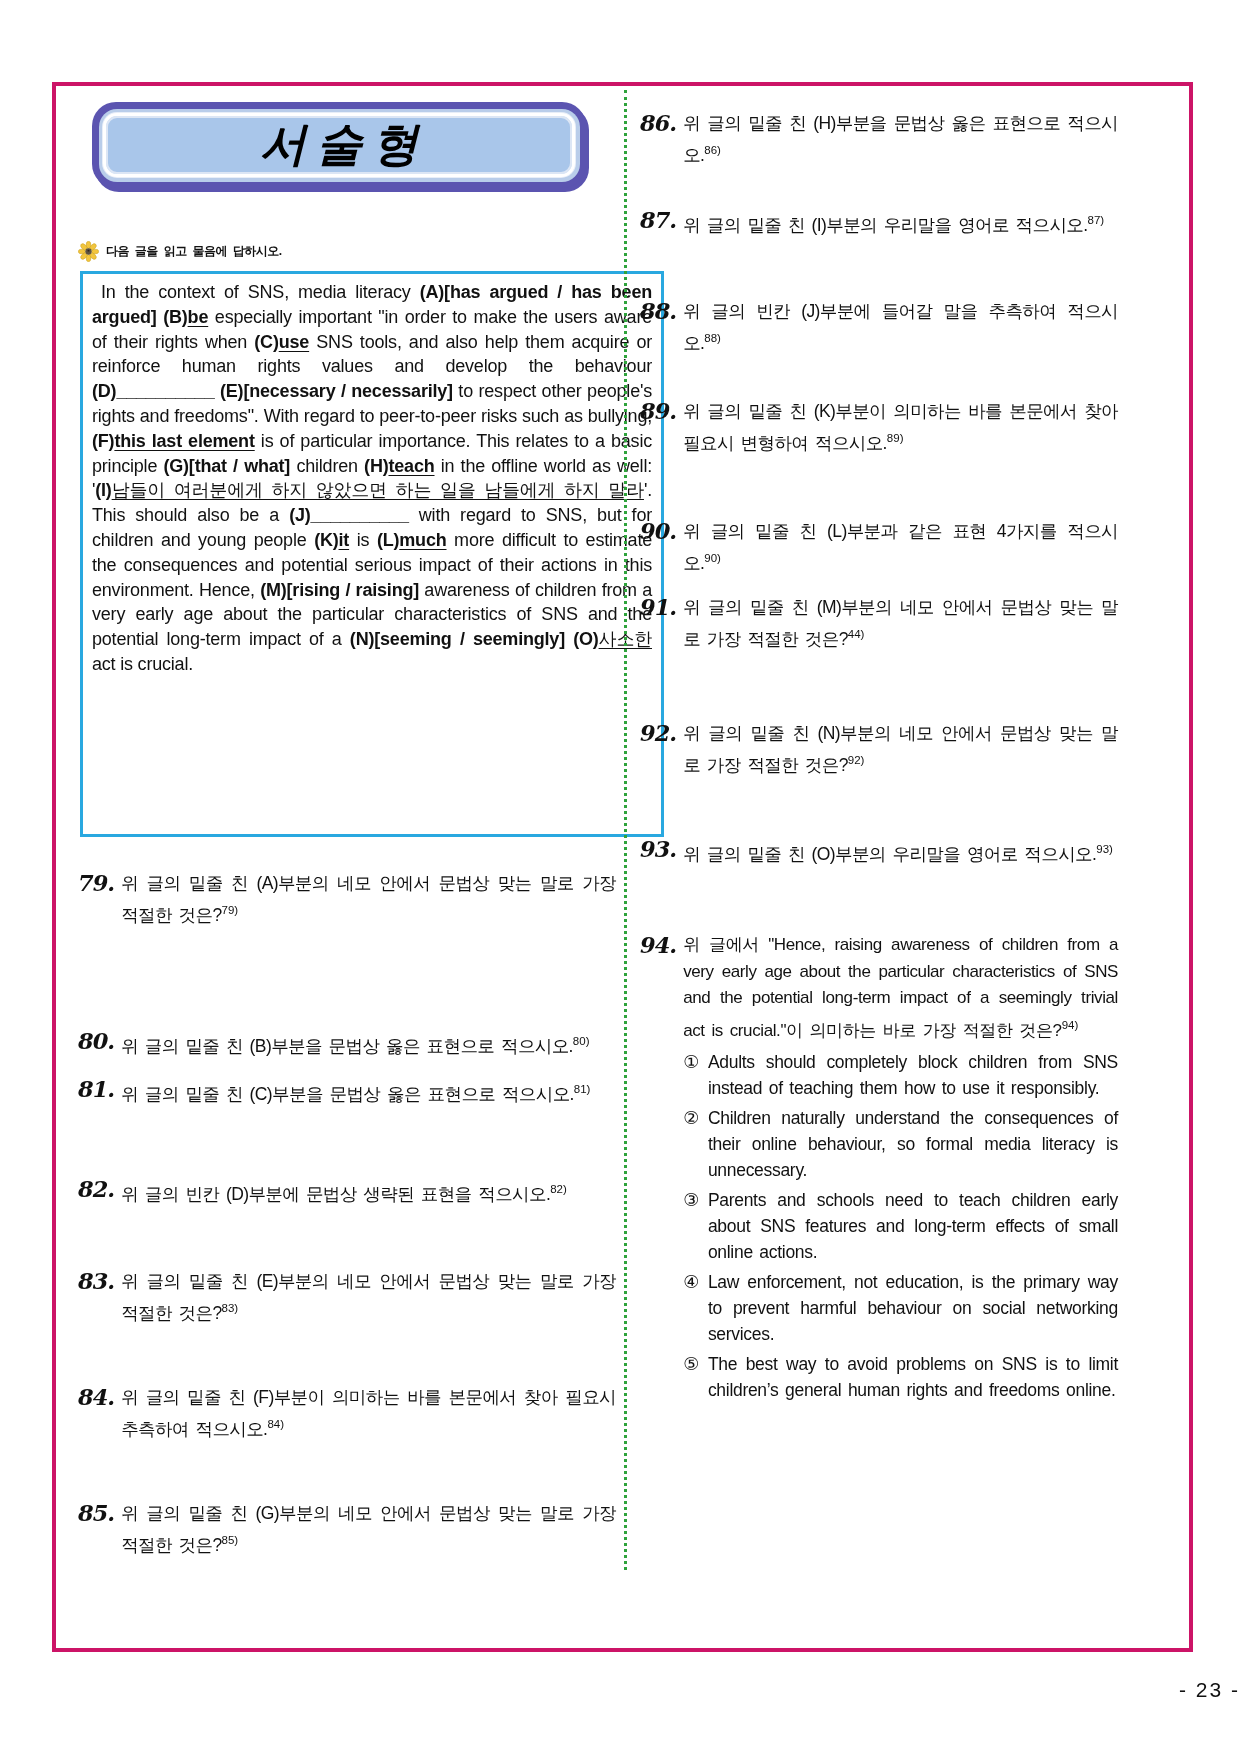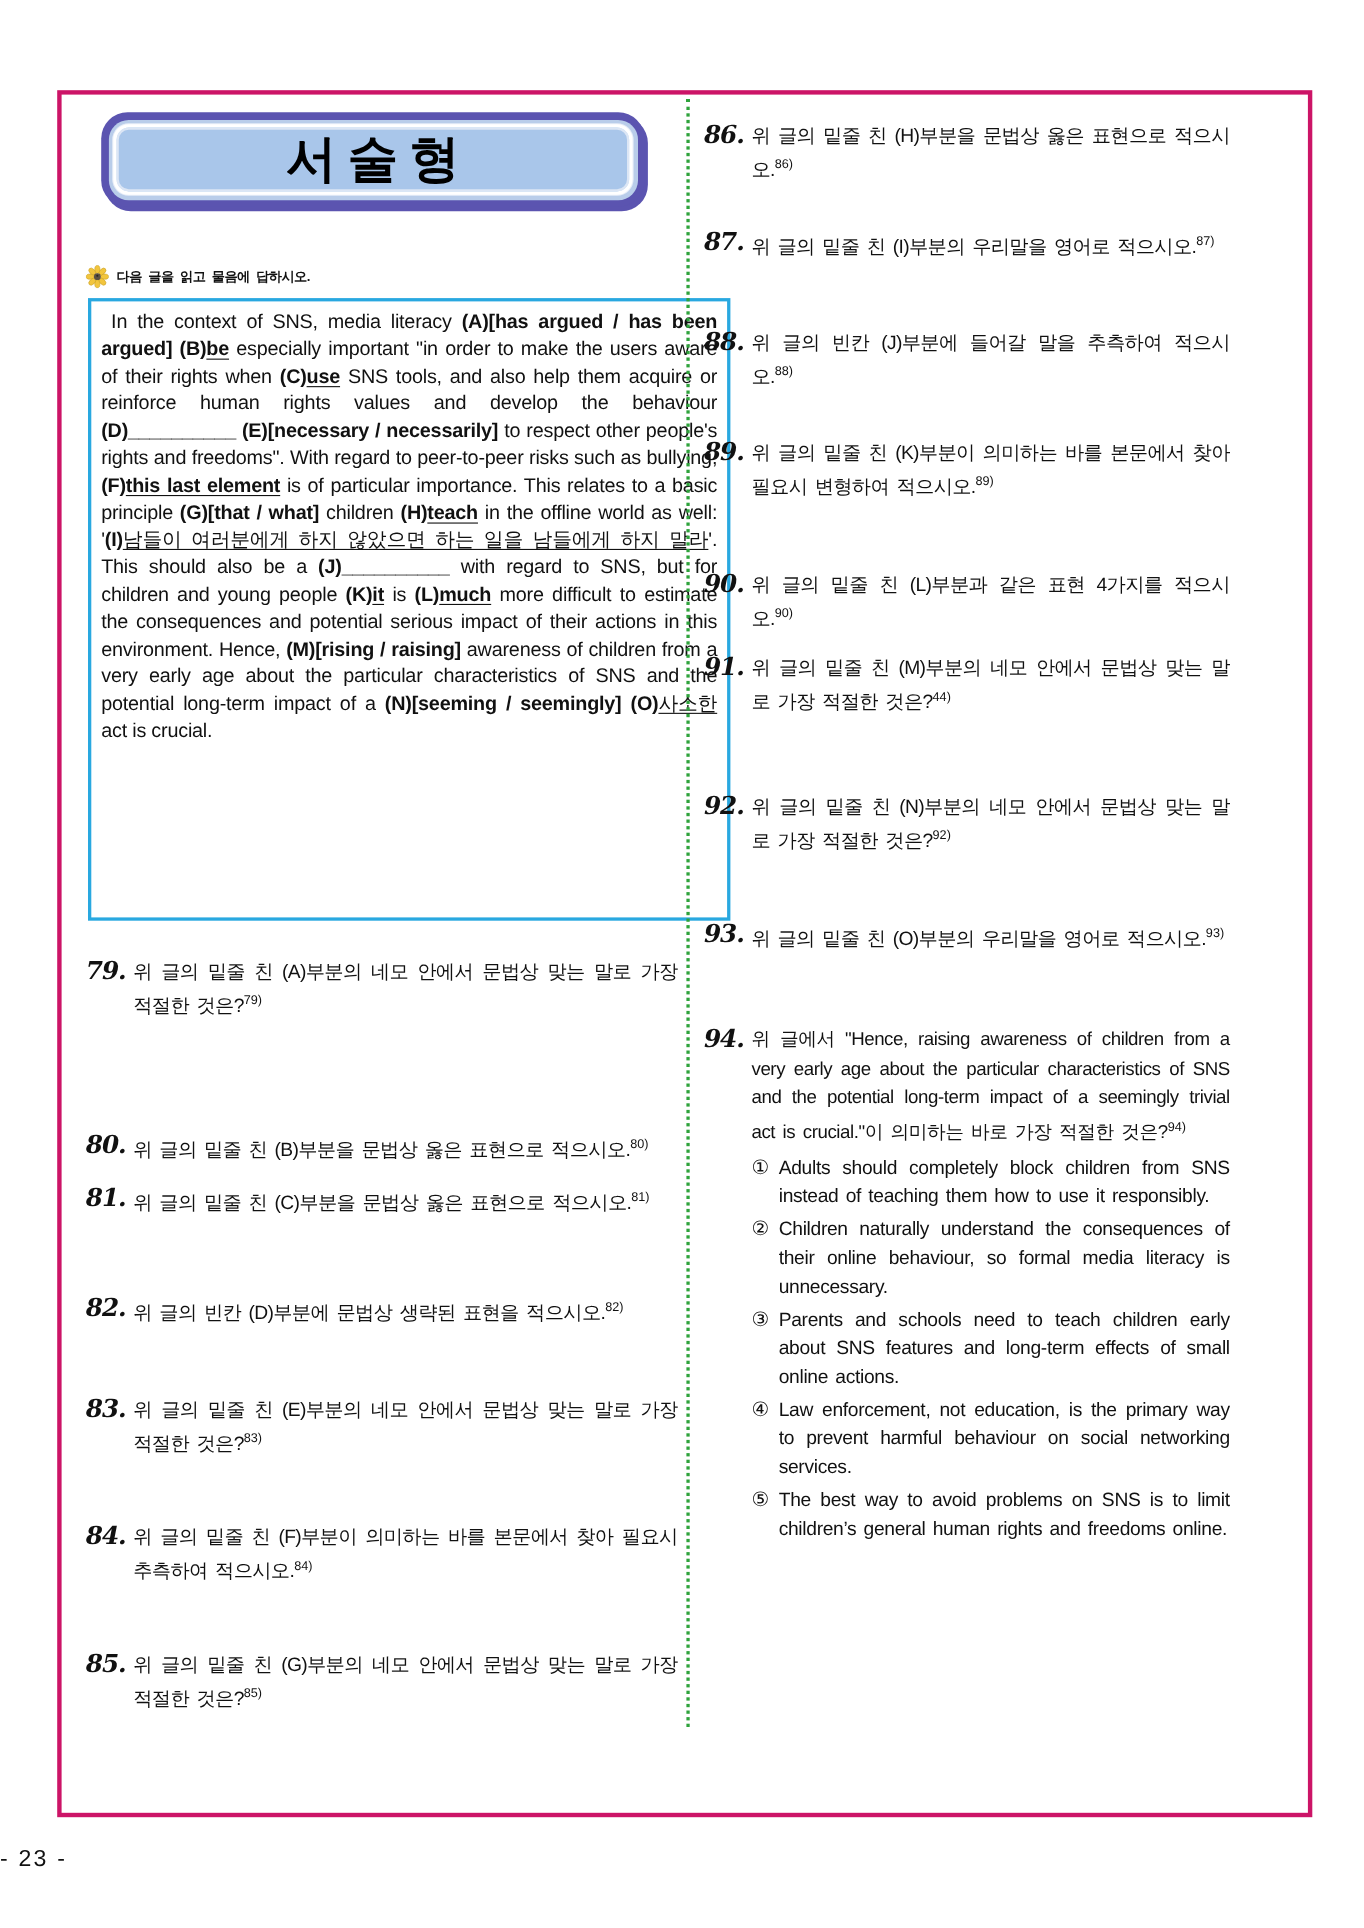--- a/index.html
+++ b/index.html
@@ -8,21 +8,21 @@
 
   .frame { position:absolute; left:52px; top:82px; width:1133px; height:1562px;
            border:4px solid var(--frame-pink,#cc1467); }
 
   
   .title-outer { position:absolute; left:92px; top:102px; width:494px; height:86px;
                  border-radius:24px; background:var(--title-border,#5b54b0);
                  box-shadow:3px 4px 0 0 var(--title-border,#5b54b0);
                  display:flex; align-items:center; justify-content:center; box-sizing:border-box; }
   .title-mid { width:calc(100% - 13px); height:calc(100% - 13px); border-radius:18px;
-               background:var(--title-ring,#b9cdea); display:flex; align-items:center; justify-content:center; }
+               background:var(--title-ring,#b9cdea); display:flex; align-items:center; justify-content:center;font-style:italic; }
   .title-inner { width:calc(100% - 9px); height:calc(100% - 9px); border-radius:14px;
                  background:var(--title-fill,#a9c6ea); border:3px solid #fff;
                  box-shadow:inset 0 0 0 2px #dce6f5, 0 0 0 1px #e8eef8;
                  display:flex; align-items:center; justify-content:center; box-sizing:border-box; }
   .title-text { font-size:46px; font-weight:800; letter-spacing:10px; padding-left:10px; color:#000; }
 
   .instruction { position:absolute; left:78px; top:241px; display:flex; align-items:center; gap:7px;
                  font-size:12px; font-weight:600; letter-spacing:-0.5px; word-spacing:3px; }
 
   .passage-box { position:absolute; left:80px; top:271px; width:584px; min-height:566px;
@@ -46,21 +46,21 @@
   .fn { font-size:11.5px; letter-spacing:0; }
   sup { vertical-align:super; }
 
   .q94-stem { font-size:17px; line-height:26.5px; letter-spacing:-0.4px; }
   .opts { margin-top:5px; }
   .opt { display:flex; align-items:flex-start; margin-bottom:4px; }
   .omarker { font-size:18px; line-height:26px; margin-right:9px; white-space:nowrap; }
   .otext { flex:1; font-size:17.5px; line-height:26px; letter-spacing:-0.3px; word-spacing:2px;
            text-align:justify; }
 
-  .page-number { position:absolute; left:0; right:0; top:1678px; text-align:left;
+  .page-number { position:absolute; left:0; right:0; top:1678px; text-align:right;
                  font-size:21px; letter-spacing:2px; }
 </style>
 </head>
 <body>
 
 <div class="page">
   <div class="frame"></div>
 
   <div class="title-outer">
     <div class="title-mid">

